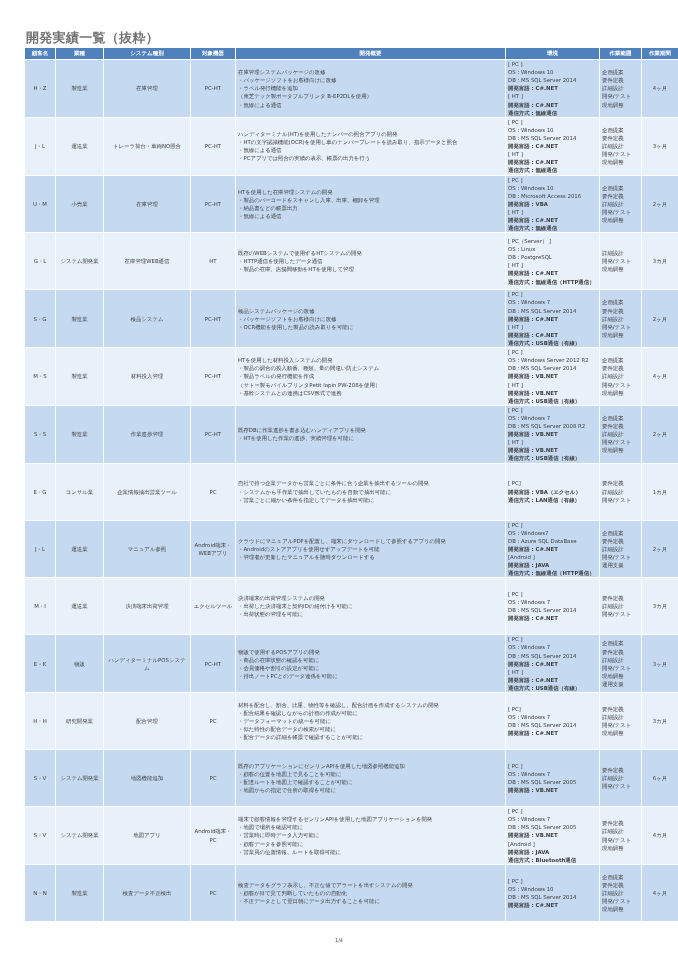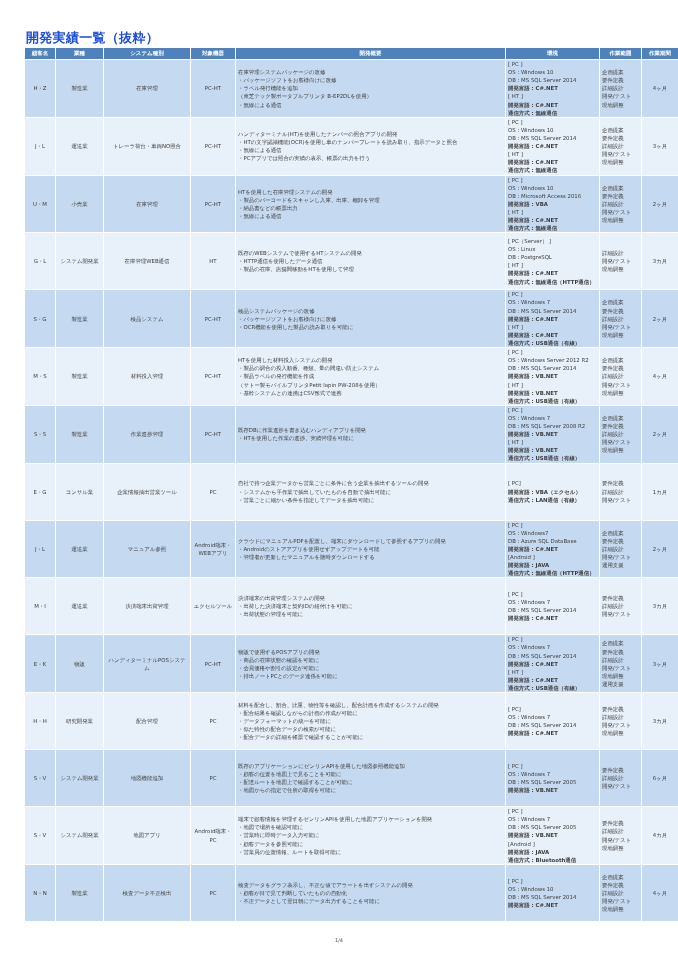--- a/index.html
+++ b/index.html
@@ -1,17 +1,17 @@
 <!DOCTYPE html>
 <html><head>
 <meta charset="utf-8">
 <style>
   html, body { margin:0; padding:0; background:#ffffff; }
   body { width:678px; height:961px; position:relative; font-family:"DejaVu Sans", sans-serif; color:#404040; overflow:hidden; }
-  .title { position:absolute; left:26px; top:29px; font-size:13px; font-weight:bold; color:#1d4ed8; letter-spacing:0.3px; }
+  .title { position:absolute; left:26px; top:29px; font-size:13px; font-weight:bold; color:#737373; letter-spacing:0.3px; }
   table.grid { position:absolute; left:24px; top:47px; width:634px; border-collapse:collapse; table-layout:fixed; }
   table.grid th { background:#4f81bd; color:#ffffff; font-size:5.5px; font-weight:bold; height:11px; padding:0; border:1px solid #ffffff; text-align:center; }
   table.grid td { font-size:5.4px; line-height:1.5; border:1px solid #ffffff; padding:0 2px; vertical-align:middle; height:56px; overflow:hidden; }
   tr.dark td { background:#c5d9f1; }
   tr.light td { background:#e8f0f9; }
   td.c { text-align:center; }
   td.ov { vertical-align:top; padding-top:1px; white-space:nowrap; }
   td.ov div { white-space:nowrap; }
   td.env { font-size:4.6px; line-height:1.55; white-space:nowrap; }
   td.scope { font-size:5.2px; line-height:1.55; padding-left:3px; }

